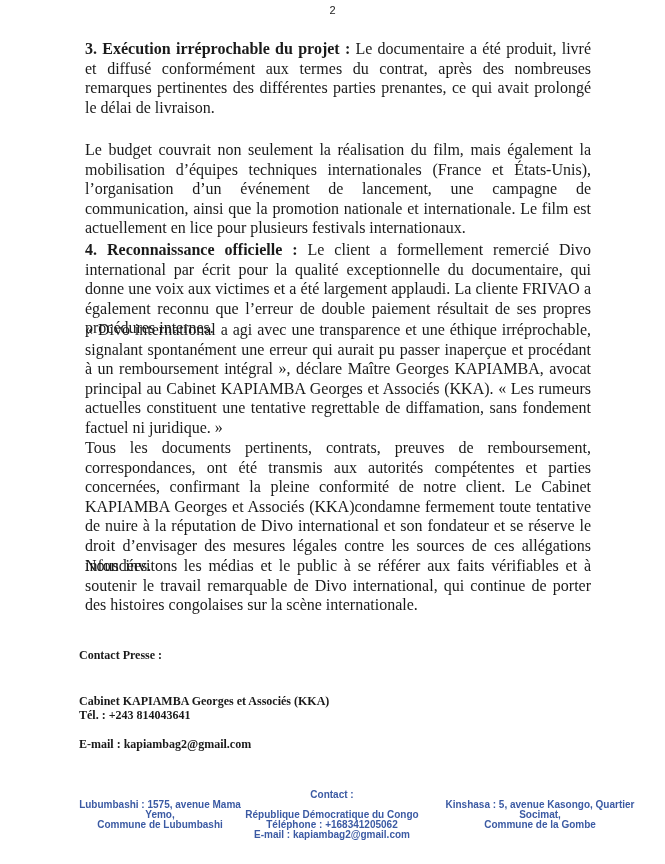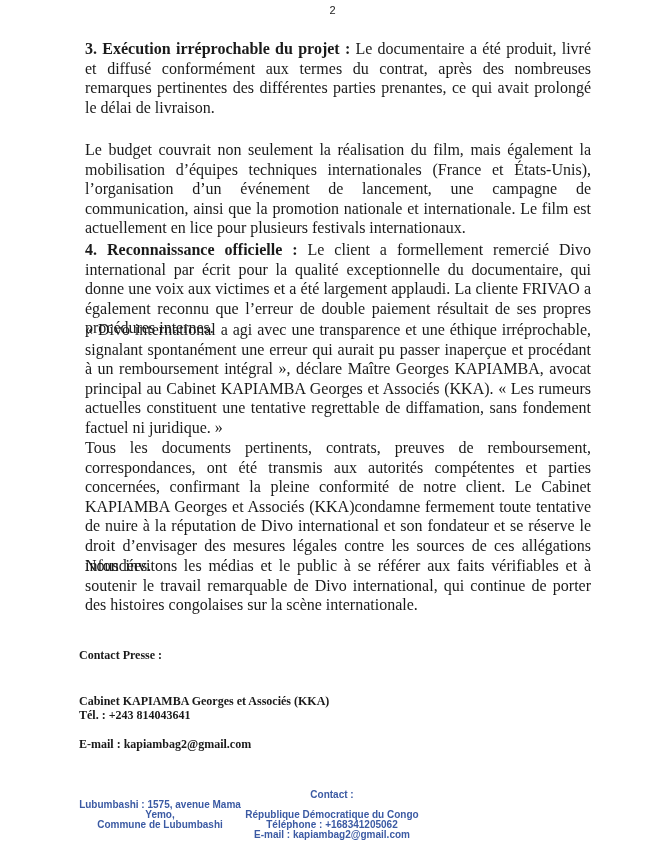--- a/index.html
+++ b/index.html
@@ -43,13 +43,15 @@
 
 <div class="footer" style="left:232px; top:790px; width:200px;">
   <div>Contact :</div>
   <div style="height:10px;"></div>
   <div>République Démocratique du Congo</div>
   <div>Téléphone : +168341205062</div>
   <div>E-mail : kapiambag2@gmail.com</div>
 </div>
 
 <div class="footer" style="left:425px; top:800px; width:230px;">
+  <div>Kinshasa : 5, avenue Kasongo, Quartier Socimat,</div>
+  <div>Commune de la Gombe</div>
 </div>
 
 </body></html>

